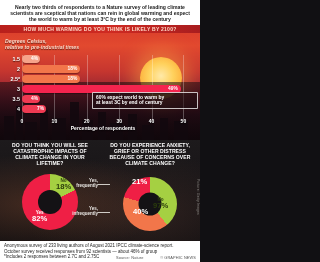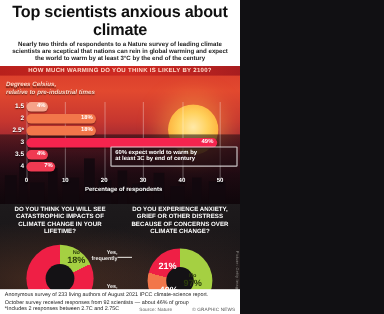--- a/index.html
+++ b/index.html
@@ -129,21 +129,20 @@
     position:absolute;right:0px;bottom:32px;
     writing-mode:vertical-rl;font-size:3.3px;color:#8d8a86;letter-spacing:.2px;
   }
 </style>
 </head>
 <body>
 
 <div class="page">
 
   <div class="header">
-    <div class="headline">Top scientists anxious about climate</div>
     <div class="standfirst">Nearly two thirds of respondents to a Nature survey of leading climate scientists are sceptical that nations can rein in global warming and expect the world to warm by at least 3°C by the end of the century</div>
   </div>
 
   <div class="chart-panel">
     <div class="sky"></div>
     <div class="sun"></div>
     <div class="skyline">
       <div class="bld" style="left:4px;width:10px;height:24px;"></div>
       <div class="bld" style="left:16px;width:7px;height:34px;"></div>
       <div class="bld" style="left:25px;width:12px;height:18px;"></div>
@@ -260,21 +259,21 @@
       <div class="q-title">DO YOU EXPERIENCE ANXIETY, GRIEF OR OTHER DISTRESS BECAUSE OF CONCERNS OVER CLIMATE CHANGE?</div>
       <div class="donut-wrap" style="top:37px;">
         <div class="donut" style="width:54px;height:54px;
              background:conic-gradient(from 0deg, #a5d042 0deg 140.4deg, #f2764a 140.4deg 284.4deg, #ef1f45 284.4deg 360deg);">
           <div class="hole" style="width:23px;height:23px;"></div>
         </div>
         <div class="slice-lab" style="left:30px;top:20px;color:#2b3d0c;">
           <span class="nm">No</span>
           <span class="pc">97%</span>
         </div>
-        <div class="slice-lab" style="left:9px;top:12px;color:#ffffff;">
+        <div class="slice-lab" style="left:9px;top:2px;color:#ffffff;">
           <span class="pc">21%</span>
         </div>
         <div class="slice-lab" style="left:10px;top:32px;color:#ffffff;">
           <span class="pc">40%</span>
         </div>
       </div>
       <div class="out-lab" style="left:-28px;top:38px;text-align:right;width:26px;">
         <span>Yes,</span><br>
         <span>frequently</span>
       </div>

